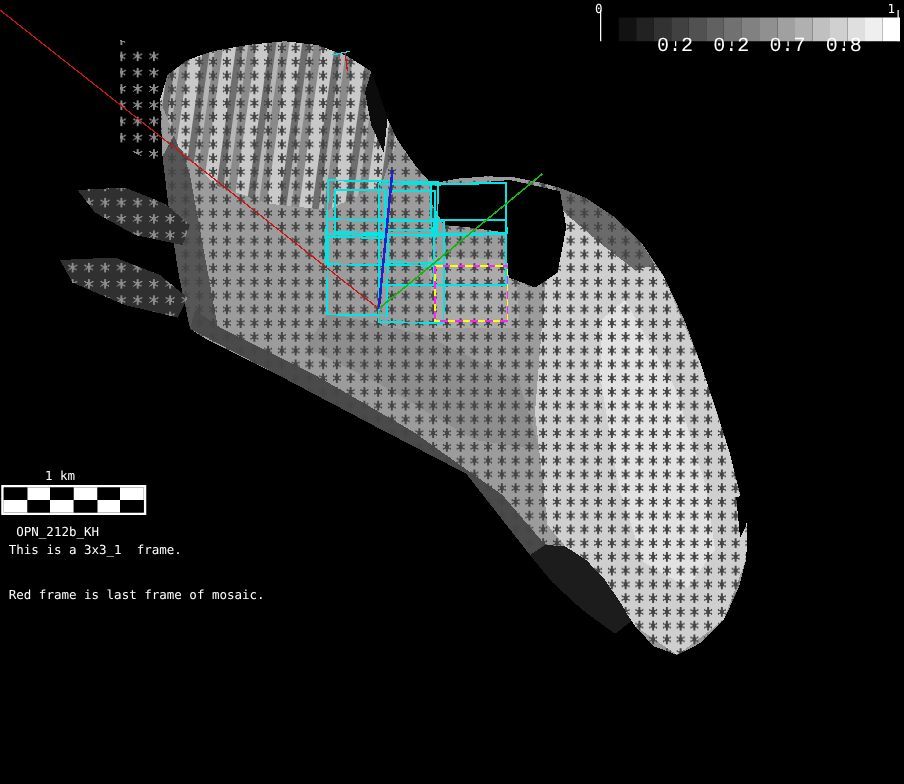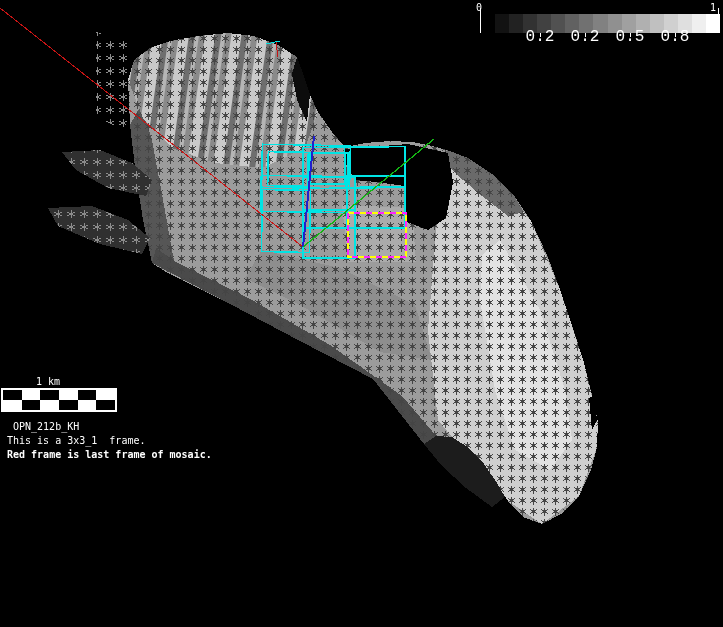--- a/index.html
+++ b/index.html
@@ -18,21 +18,21 @@
   .cb-ticklabel{position:absolute;top:28px;font-size:16px;transform:translateX(-50%);font-family:Liberation Mono, monospace;}
   
   #scale-label{left:36px;top:376px;}
   #scale-checker{position:absolute;left:1px;top:388px;width:112px;height:20px;
                  border:2px solid #fff;display:grid;
                  grid-template-rows:repeat(2,1fr);grid-template-columns:repeat(6,1fr);}
   
   #status-line{left:120px;top:396px;}
   #ann-0{left:13px;top:421px;}
   #ann-1{left:7px;top:435px;}
-  #ann-2{left:7px;top:449px;font-weight:bold;}
+  #ann-2{left:7px;top:471px;}
 </style>
 </head>
 <body>
 
 <div id="viewport">
 
   <svg width="723" height="627" viewBox="0 0 723 627" shape-rendering="crispEdges">
     <defs>
       <pattern id="p-stripes" width="26" height="40" patternUnits="userSpaceOnUse" patternTransform="rotate(8)">
         <rect width="26" height="40" fill="#a2a2a2"></rect>
@@ -122,21 +122,21 @@
         <div style="flex: 1 1 0%; background: rgb(223, 223, 223);"></div>
         <div style="flex: 1 1 0%; background: rgb(239, 239, 239);"></div>
         <div style="flex: 1 1 0%; background: rgb(255, 255, 255);"></div>
       </div>
     <div class="cb-tickmark" style="left:540px"></div>
     <div class="cb-tickmark" style="left:585px"></div>
     <div class="cb-tickmark" style="left:630px"></div>
     <div class="cb-tickmark" style="left:675px"></div>
     <span class="cb-ticklabel" style="left:540px">0.2</span>
     <span class="cb-ticklabel" style="left:585px">0.2</span>
-    <span class="cb-ticklabel" style="left:630px">0.5</span>
+    <span class="cb-ticklabel" style="left:630px">0.7</span>
     <span class="cb-ticklabel" style="left:675px">0.8</span>
   </div>
 
   <div>
     <span class="txt" id="scale-label">1 km</span>
     <div id="scale-checker">
         <div style="background: rgb(0, 0, 0);"></div>
         <div style="background: rgb(255, 255, 255);"></div>
         <div style="background: rgb(0, 0, 0);"></div>
         <div style="background: rgb(255, 255, 255);"></div>

